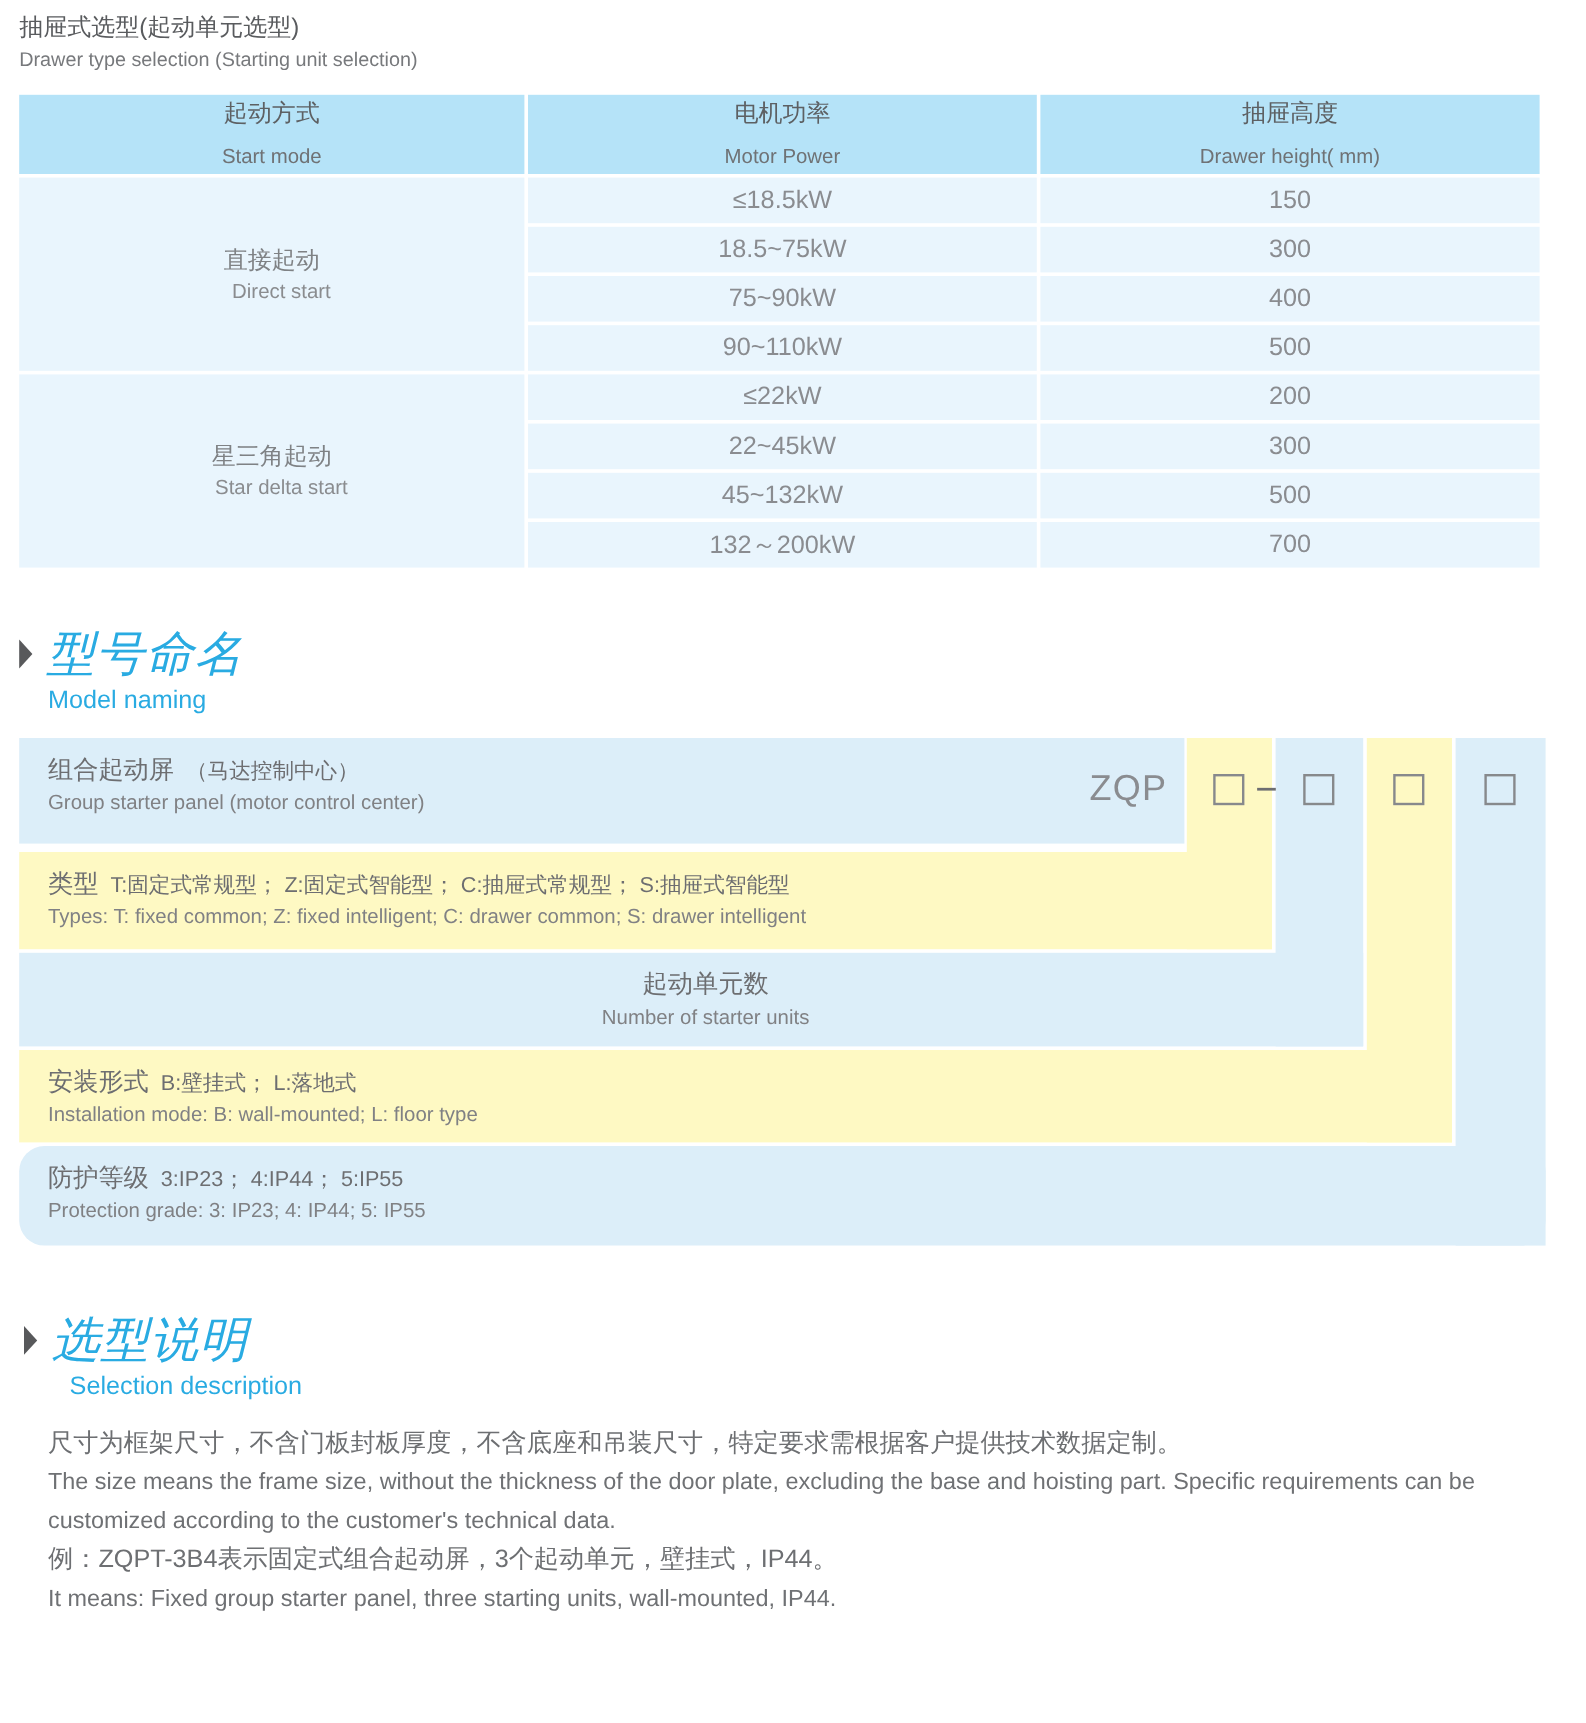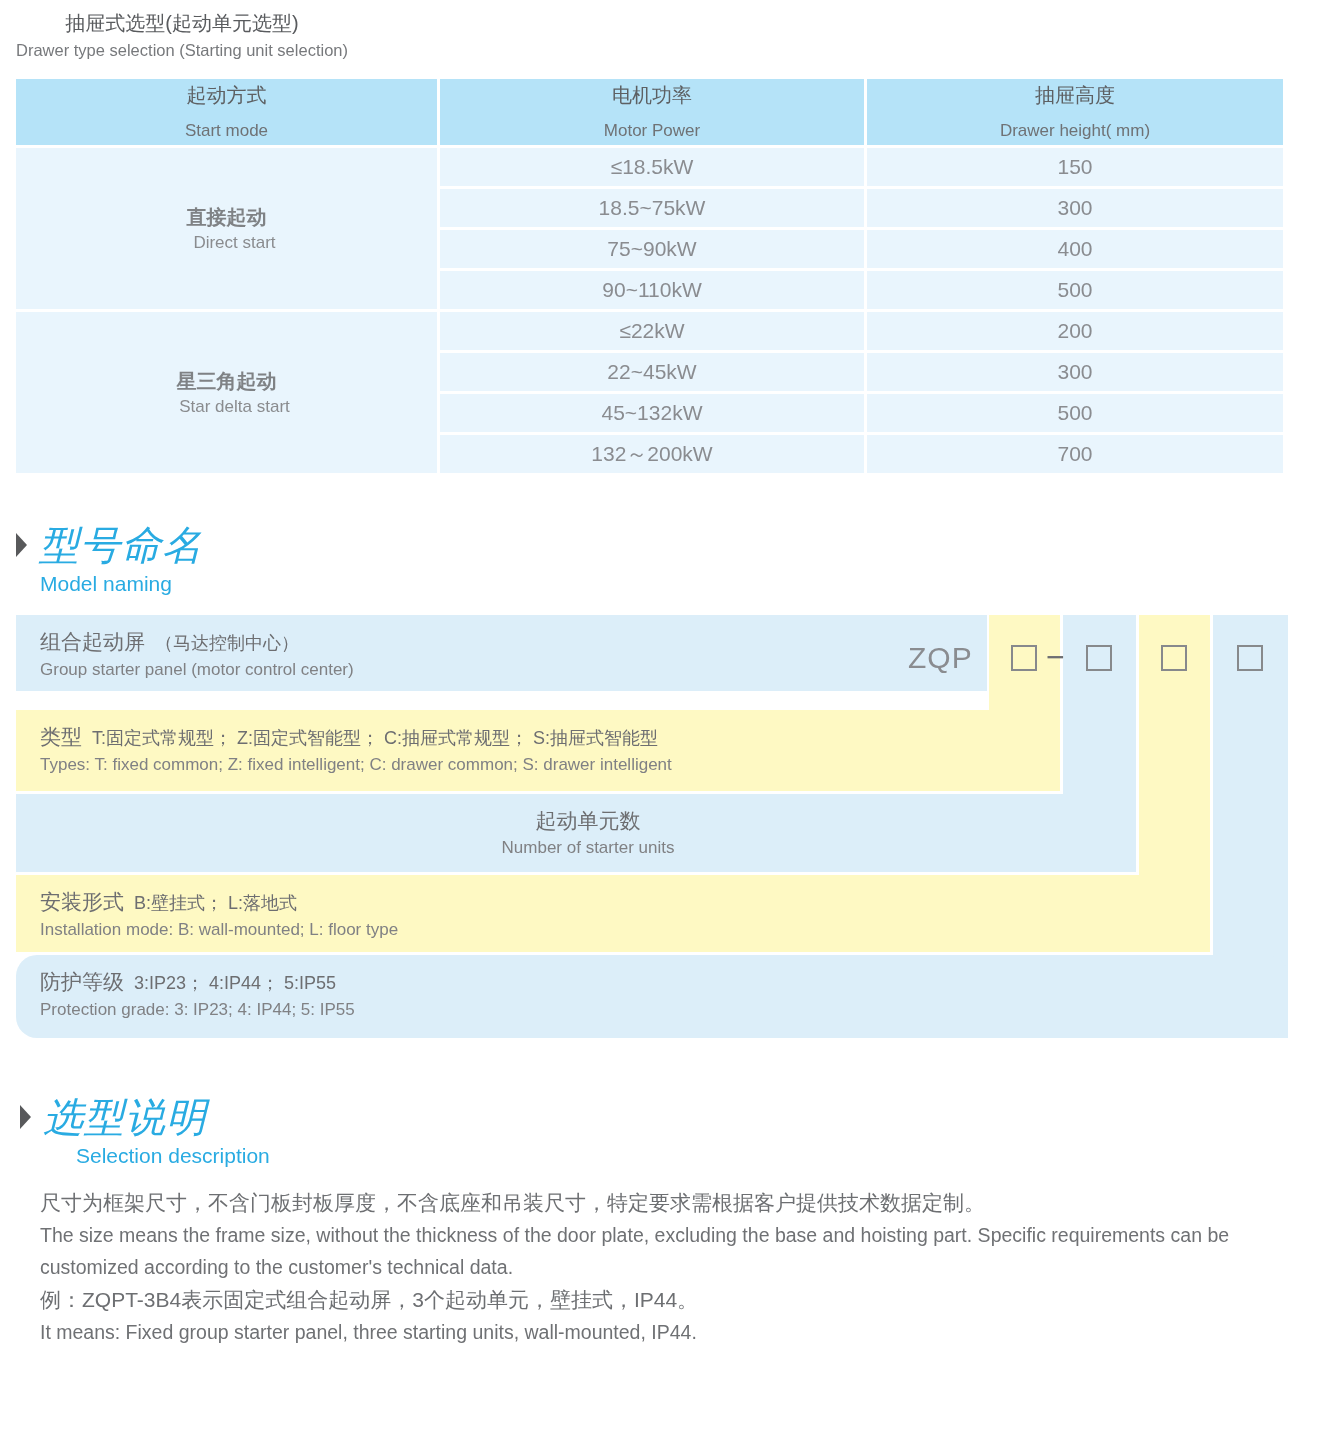--- a/index.html
+++ b/index.html
@@ -1,51 +1,51 @@
 <!DOCTYPE html>
 <html><head>
 <meta charset="utf-8">
 <style>
   html,body{margin:0;padding:0;background:#ffffff;}
   body{font-family:"Liberation Sans","DejaVu Sans",sans-serif;}
   .page{position:relative;width:1322px;height:1436px;background:#fff;overflow:hidden;}
 
   
-  .doc-title{position:absolute;left:16px;top:8px;text-align:center;}
+  .doc-title{position:absolute;left:16px;top:8px;}
   .doc-title .zh{font-size:20px;color:#595b5e;line-height:30px;}
   .doc-title .en{font-size:16.5px;color:#77797c;line-height:24px;}
 
   
   .sel-table{position:absolute;left:13px;top:76px;border-collapse:separate;border-spacing:3px;table-layout:fixed;}
   .sel-table th{background:#b5e3f8;height:66px;font-weight:normal;padding:0;text-align:center;vertical-align:middle;}
   .sel-table td{background:#e9f5fd;height:38px;padding:0;text-align:center;vertical-align:middle;}
   .sel-table .h-zh{font-size:20px;color:#5d6063;line-height:26px;}
   .sel-table .h-en{font-size:17px;color:#6f7275;line-height:22px;margin-top:12px;}
-  .sel-table .m-zh{font-size:20px;color:#7f8285;line-height:27px;font-weight:bold;}
+  .sel-table .m-zh{font-size:20px;color:#7f8285;line-height:27px;}
   .sel-table .m-en{font-size:17px;color:#8a8c8f;line-height:23px;padding-left:16px;}
   .sel-table .power,.sel-table .hval{font-size:21px;color:#8a8c90;}
 
   
   .section-head{position:absolute;}
   .section-head .row{display:flex;align-items:center;}
   .tri{width:0;height:0;border-left:11px solid #58595b;border-top:12px solid transparent;border-bottom:12px solid transparent;margin-right:12px;}
   .section-head .zh{font-size:40px;color:#29abe2;line-height:46px;letter-spacing:1px;font-style:italic;}
   .section-head .en{font-size:21px;color:#29abe2;line-height:28px;margin-left:24px;margin-top:2px;}
-  .section-head.second .en{margin-left:56px;}
+  .section-head.second .en{margin-left:38px;}
 
   
   .diagram{position:absolute;left:16px;top:615px;width:1272px;height:423px;}
   .diagram .blk{position:absolute;box-sizing:border-box;}
   .c-blue{background:#dceef9;}
   .c-gray{background:#fef9c3;}
   .strip1{left:973px;top:0;width:71px;height:176px;}
   .strip2{left:1047px;top:0;width:73px;height:257px;}
   .strip3{left:1123px;top:0;width:71px;height:337px;}
   .strip4{left:1197px;top:0;width:75px;height:423px;}
-  .row1{left:0;top:0;width:971px;height:76px;}
+  .row1{left:0;top:0;width:971px;height:88px;}
   .row2{left:0;top:95px;width:1044px;height:81px;}
   .row3{left:0;top:179px;width:1120px;height:78px;text-align:center;}
   .row4{left:0;top:260px;width:1194px;height:77px;}
   .row5{left:0;top:340px;width:1272px;height:83px;border-radius:21px;}
   .d-row{padding:13px 0 0 24px;}
   .d-zh{font-size:21px;color:#6d6e71;line-height:28px;}
   .d-sub{font-size:18px;color:#6d6e71;margin-left:10px;}
   .d-en{font-size:17px;color:#808184;line-height:25px;}
   .zqp{position:absolute;left:892px;top:26px;font-size:30px;color:#8a8c90;letter-spacing:1px;}
   .code-box{position:absolute;top:30px;width:26px;height:26px;border:2px solid #87898c;box-sizing:border-box;background:transparent;}

